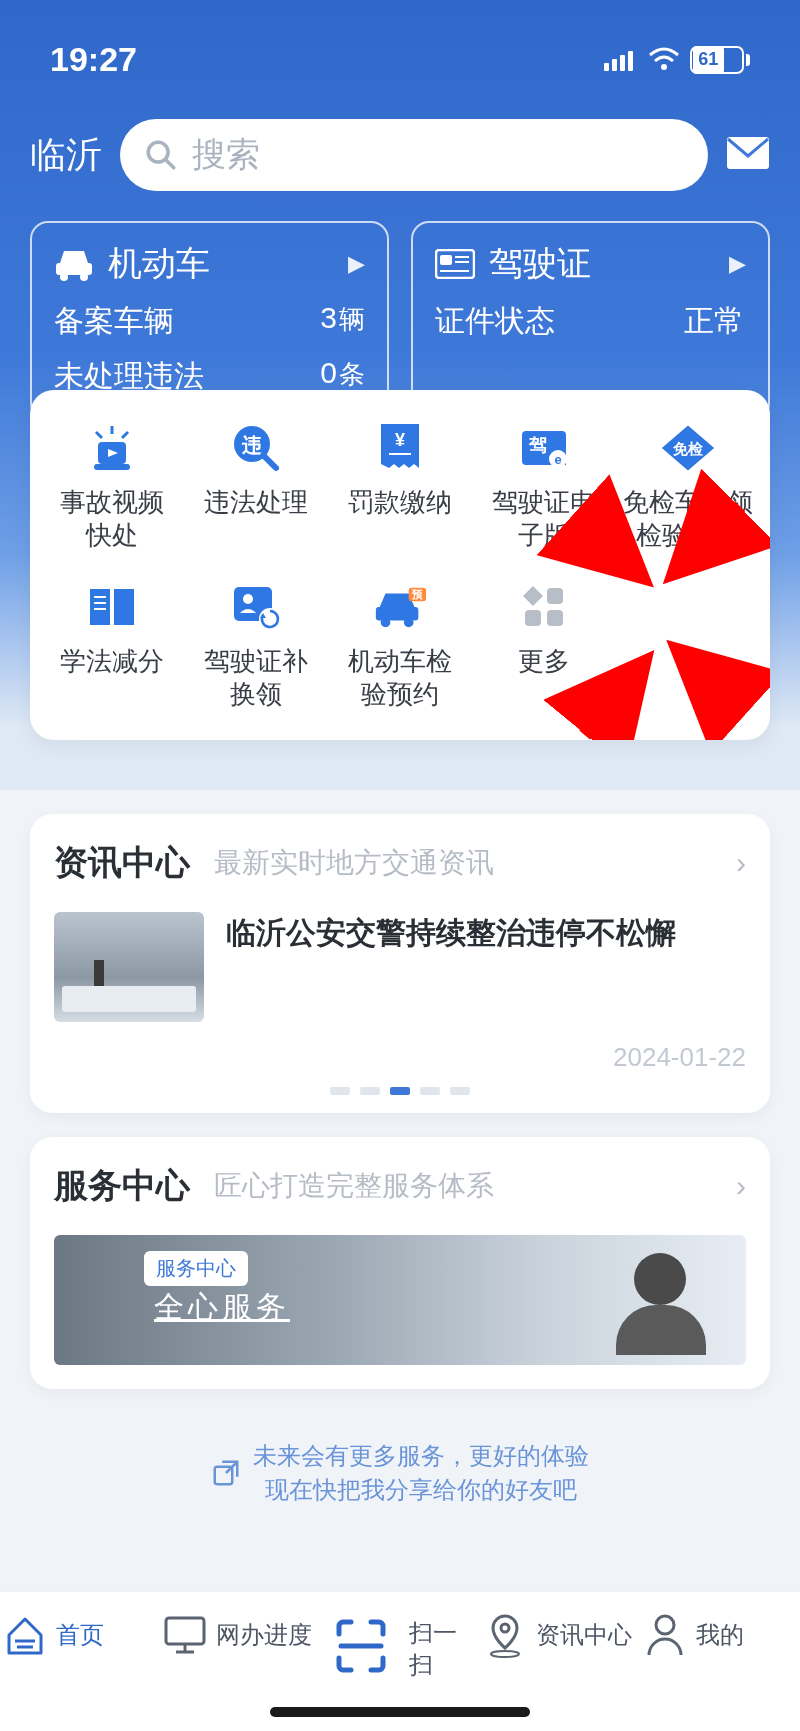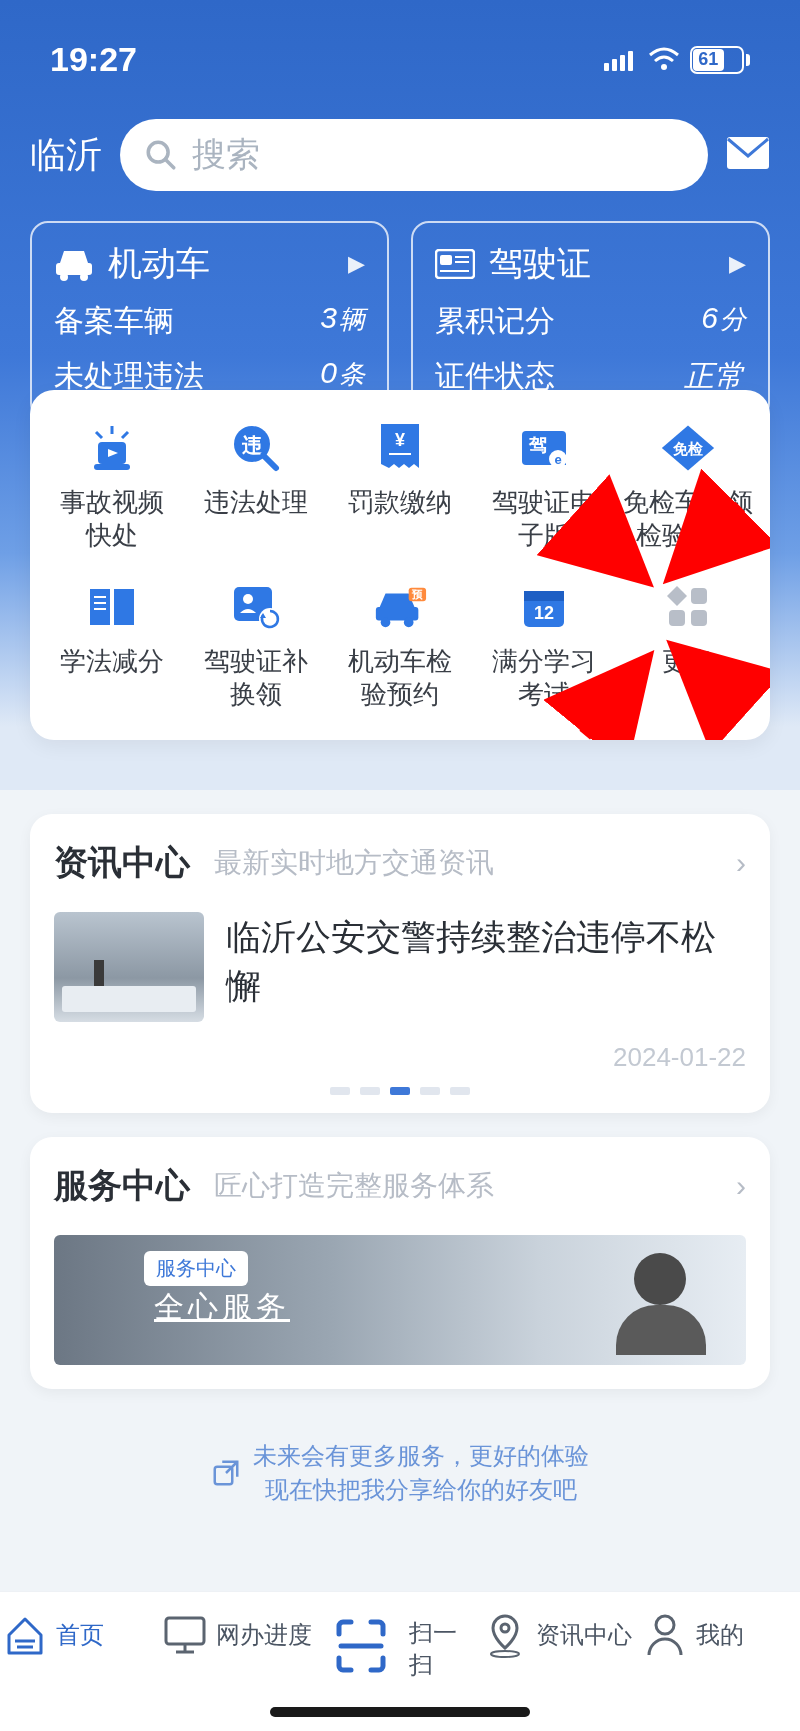--- a/index.html
+++ b/index.html
@@ -10,35 +10,35 @@
     padding: 40px 30px 0 30px;
     position: relative;
     height: 790px;
   }
 
   .status-bar { display: flex; justify-content: space-between; align-items: center; color: #fff; font-size: 34px; font-weight: 600; padding: 0 20px 20px 20px; }
   .status-right { display: flex; align-items: center; gap: 10px; }
   .signal-icon, .wifi-icon { display: inline-block; }
   .battery { display: flex; align-items: center; gap: 2px; }
   .battery-body { width: 54px; height: 28px; border: 2px solid #fff; border-radius: 7px; position: relative; display:flex; align-items:center;}
-  .battery-fill { background: #fff; height: 22px; width: 61%; margin-left:1px; border-radius: 4px; display:flex; align-items:center; justify-content:center; font-size:18px; color:#2f68c8; font-weight:700;}
+  .battery-fill { background: #fff; height: 28px; width: 61%; margin-left:1px; border-radius: 4px; display:flex; align-items:center; justify-content:center; font-size:18px; color:#2f68c8; font-weight:700;}
   .battery-tip { width: 4px; height: 12px; background: #fff; border-radius: 0 3px 3px 0; }
 
   .search-row { display: flex; align-items: center; gap: 18px; margin: 20px 0 30px 0; }
   .city-label { color: #fff; font-size: 36px; font-weight: 400; }
   .search-box { flex: 1; background: #fff; border-radius: 40px; height: 72px; display: flex; align-items: center; padding: 0 24px; gap: 14px; }
   .search-ph { color: #aab4c0; font-size: 34px; }
   .mail-icon { color: #fff; }
 
   .cards-row { display: flex; gap: 22px; }
   .info-card { flex: 1; border: 2px solid rgba(255,255,255,.75); border-radius: 18px; padding: 18px 22px 22px 22px; color: #fff; }
   .card-head { display: flex; align-items: center; gap: 14px; font-size: 34px; font-weight: 500; position: relative; margin-bottom: 14px; }
   .card-head .chev { position: absolute; right: 0; font-size: 22px; opacity: .9; }
   .card-row { display: flex; justify-content: space-between; font-size: 30px; font-weight: 300; margin-top: 14px; }
-  .card-row .v { font-weight: 400; font-style: italic; }
+  .card-row .v { font-weight: 400; }
   .card-row .u { font-size: 26px; margin-left: 2px; }
 
   .services-card {
     position: absolute; left: 30px; right: 30px; top: 390px;
     background: #fff; border-radius: 24px; padding: 30px 10px 30px 10px;
     box-shadow: 0 6px 20px rgba(0,0,0,.06);
   }
   .svc-grid { display: grid; grid-template-columns: repeat(5, 1fr); row-gap: 28px; }
   .svc-item { display: flex; flex-direction: column; align-items: center; gap: 10px; }
   .svc-label { font-size: 26px; color: #3a3f47; text-align: center; line-height: 1.25; white-space: pre-line; }
@@ -50,21 +50,21 @@
   .section-head { display: flex; align-items: center; padding: 26px 24px; gap: 24px; }
   .section-title { font-size: 34px; font-weight: 600; color: #2a2f36; }
   .section-sub { font-size: 28px; color: #b6bcc6; flex: 1; }
   .chev-r { color: #b6bcc6; font-size: 30px; }
 
   .news-item { display: flex; gap: 22px; padding: 0 24px 14px 24px; align-items: flex-start;}
   .news-thumb { width: 150px; height: 110px; background: linear-gradient(180deg,#b9c4cf 0%, #8c98a4 60%, #d6dde4 100%); border-radius: 6px; position: relative; overflow:hidden;}
   .news-thumb::after{content:"";position:absolute;bottom:10px;left:8px;right:8px;height:26px;background:#e8edf2;border-radius:3px;}
   .news-thumb::before{content:"";position:absolute;bottom:36px;left:40px;width:10px;height:26px;background:#3a3a3a;}
   .news-body { flex: 1; }
-  .news-title { font-size: 35px; color: #2a2f36; font-weight: 400; line-height: 1.4; }
+  .news-title { font-size: 30px; color: #2a2f36; font-weight: 700; line-height: 1.4; }
   .news-date { text-align: right; color: #c3c9d2; font-size: 26px; padding: 6px 24px 14px 0; }
   .dots { display: flex; justify-content: center; gap: 10px; padding-bottom: 18px; }
   .dot { width: 20px; height: 8px; background: #e1e6ee; border-radius: 2px; }
   .dot.active { background: #3e78d8; }
 
   .service-banner { margin: 0 24px 24px 24px; height: 130px; background: linear-gradient(90deg,#6c7784 0%, #9aa6b2 40%, #c9d2db 70%, #e7edf3 100%); border-radius: 6px; position: relative; display:flex; align-items:center;}
   .banner-tag { position: absolute; top: 16px; left: 90px; background: #fff; color: #3e78d8; font-size: 20px; padding: 4px 12px; border-radius: 6px; }
   .banner-text { position: absolute; top: 52px; left: 100px; color: #fff; font-size: 30px; font-weight: 500; letter-spacing: 4px; text-decoration: underline;}
   .banner-fig{position:absolute; right:40px; top:10px; width:200px; height:110px;}
   .banner-fig::before{content:"";position:absolute;right:20px;top:8px;width:52px;height:52px;border-radius:50%;background:#4a4a4a;}
@@ -169,24 +169,20 @@
             <rect x="1" y="1" width="38" height="28" rx="3" fill="none" stroke="#fff" stroke-width="2.5"></rect>
             <rect x="5" y="6" width="12" height="10" rx="2" fill="#fff"></rect>
             <line x1="20" y1="8" x2="34" y2="8" stroke="#fff" stroke-width="2"></line>
             <line x1="20" y1="13" x2="34" y2="13" stroke="#fff" stroke-width="2"></line>
             <line x1="5" y1="22" x2="34" y2="22" stroke="#fff" stroke-width="2"></line>
           </svg>
         <span>驾驶证</span>
         <span class="chev">▶</span>
       </div>
       <div class="card-row">
-          <span>累积记分</span>
-          <span class="v"><span>6</span><span class="u">分</span></span>
-        </div>
-      <div class="card-row">
           <span>证件状态</span>
           <span class="v"><span>正常</span><span class="u"></span></span>
         </div>
     </div>
   </div>
 
   <div class="services-card">
     <div class="svc-grid">
 
       <div class="svc-item">
@@ -278,31 +274,20 @@
               <path d="M8 22 L14 8 H38 L44 22 Z" fill="#2f78e4"></path>
               <rect x="4" y="22" width="44" height="14" rx="3" fill="#2f78e4"></rect>
               <circle cx="14" cy="38" r="5" fill="#2f78e4"></circle>
               <circle cx="38" cy="38" r="5" fill="#2f78e4"></circle>
               <rect x="38" y="2" width="18" height="14" rx="3" fill="#ff8a3c"></rect>
               <text x="47" y="13" text-anchor="middle" fill="#fff" font-size="11" font-weight="700">预</text>
             </svg>
           </div>
         <div class="svc-label">机动车检
 验预约</div>
-      </div>
-      <div class="svc-item">
-        <div class="svc-ico blue">
-            <svg width="48" height="48" viewBox="0 0 48 48">
-              <rect x="4" y="8" width="40" height="36" rx="5" fill="#2f78e4"></rect>
-              <rect x="4" y="8" width="40" height="10" fill="#1e5fc4"></rect>
-              <text x="24" y="36" text-anchor="middle" fill="#fff" font-size="18" font-weight="700">12</text>
-            </svg>
-          </div>
-        <div class="svc-label">满分学习
-考试</div>
       </div>
       <div class="svc-item">
         <div class="svc-ico grey">
             <svg width="46" height="46" viewBox="0 0 46 46">
               <polygon points="12,2 22,12 12,22 2,12" fill="#b8bec8"></polygon>
               <rect x="26" y="4" width="16" height="16" rx="4" fill="#b8bec8"></rect>
               <rect x="4" y="26" width="16" height="16" rx="4" fill="#b8bec8"></rect>
               <rect x="26" y="26" width="16" height="16" rx="4" fill="#b8bec8"></rect>
             </svg>
           </div>

